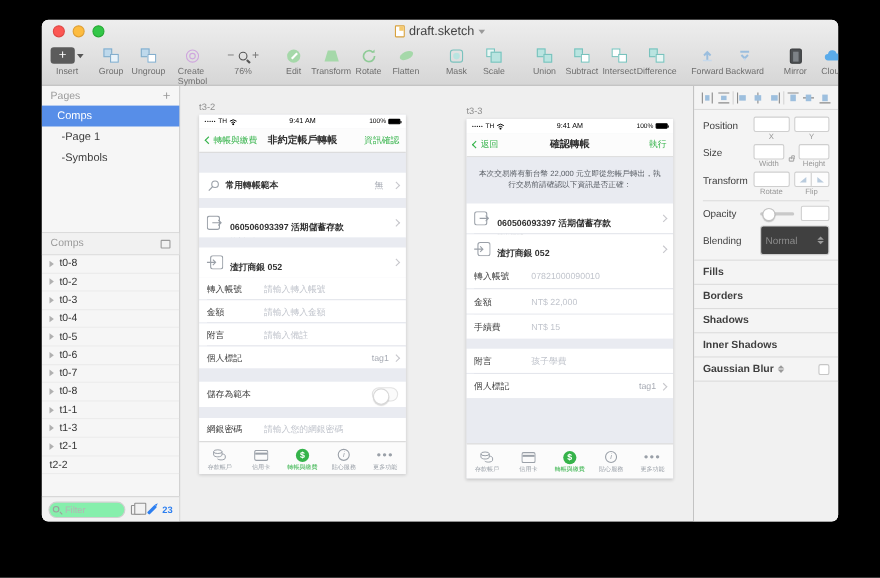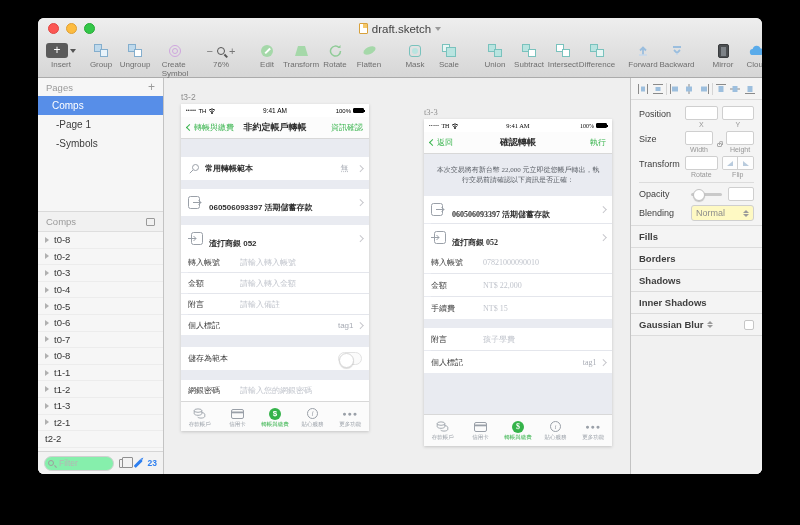--- a/index.html
+++ b/index.html
@@ -136,21 +136,21 @@
   .flip-btn { flex:1; background:#fdfdfd; display:flex; align-items:center; justify-content:center; }
   .flip-btn + .flip-btn { border-left:1px solid #cfcfcf; }
   .flip-tri { width:0; height:0; border-bottom:5px solid #b9cbdd; border-left:6px solid transparent; }
   .flip-tri.rev { transform:scaleX(-1); }
   .divider { height:1px; background:#dcdcdc; margin:4px 0; }
   .op-row { display:flex; align-items:center; gap:6px; margin-bottom:4px; }
   .op-row .plabel { width:46px; font-size:9px; flex:0 0 auto; }
   .slider { flex:1; height:3px; background:#c9c9c9; border-radius:2px; position:relative; }
   .slider::after { content:""; position:absolute; left:2px; top:-4px; width:10px; height:10px; background:#fff; border:1px solid #c2c2c2; border-radius:50%; box-shadow:0 1px 1px rgba(0,0,0,.2); }
   .op-input { width:26px; height:14px; border:1px solid #cfcfcf; border-radius:2px; background:#fff; outline:none; font-size:8px; }
-  .select { flex:1; height:16px; border:1px solid #cfcfcf; border-radius:3px; background:#fef9c3; display:flex; align-items:center; padding:0 4px; font-size:9px; color:#8c8c8c; }
+  .select { flex:1; height:27px; border:1px solid #cfcfcf; border-radius:3px; background:#404040; display:flex; align-items:center; padding:0 4px; font-size:9px; color:#8c8c8c; }
   .stepper { margin-left:auto; display:flex; flex-direction:column; gap:1px; align-items:center; }
   .st-up { width:0; height:0; border-left:3px solid transparent; border-right:3px solid transparent; border-bottom:3px solid #9a9a9a; }
   .st-dn { width:0; height:0; border-left:3px solid transparent; border-right:3px solid transparent; border-top:3px solid #9a9a9a; }
   .sect { border-top:1px solid #dcdcdc; padding:5px 8px; font-size:9.5px; font-weight:bold; color:#3e3e3e; display:flex; align-items:center; }
   .sect:first-of-type { border-top:none; }
   .checkbox { width:10px; height:10px; border:1px solid #c6c6c6; border-radius:2px; background:#fff; margin-left:auto; }
   .insp-rest { flex:1; border-top:1px solid #dcdcdc; background:#f1f1f1; }
   .gstep { margin-left:4px; display:flex; flex-direction:column; gap:1px; }
 </style>
 </head>
@@ -371,24 +371,20 @@
             <span class="disc"></span>
             <span>t0-7</span>
           </div>
         <div class="layer-row">
             <span class="disc"></span>
             <span>t0-8</span>
           </div>
         <div class="layer-row">
             <span class="disc"></span>
             <span>t1-1</span>
-          </div>
-        <div class="layer-row">
-            <span class="disc"></span>
-            <span>t1-2</span>
           </div>
         <div class="layer-row">
             <span class="disc"></span>
             <span>t1-3</span>
           </div>
         <div class="layer-row">
             <span class="disc"></span>
             <span>t2-1</span>
           </div>
         <div class="layer-row">
@@ -537,21 +533,21 @@
             <div class="tab">
               <span class="tico">
                   <span class="more-dots">●●●</span>
                 </span>
               <span>更多功能</span>
             </div>
           </div>
         </div>
       </div>
 
-      <div class="artboard-wrap" style="left:260px; top:29px;font-family:Liberation Serif, serif;">
+      <div class="artboard-wrap" style="left:260px; top:18px;">
         <div class="ab-label">t3-3</div>
         <div class="board">
           <div class="statusbar">
             <span class="sb-left">
                 <span class="sb-dots">•••••</span>
                 <span>TH</span>
                 <svg width="8" height="7">
                   <path d="M1 3.2a4.5 4.5 0 0 1 6 0M2.3 4.6a2.6 2.6 0 0 1 3.4 0" fill="none" stroke="#000" stroke-width="0.9"></path>
                   <circle cx="4" cy="6" r="0.9"></circle>
                 </svg>

